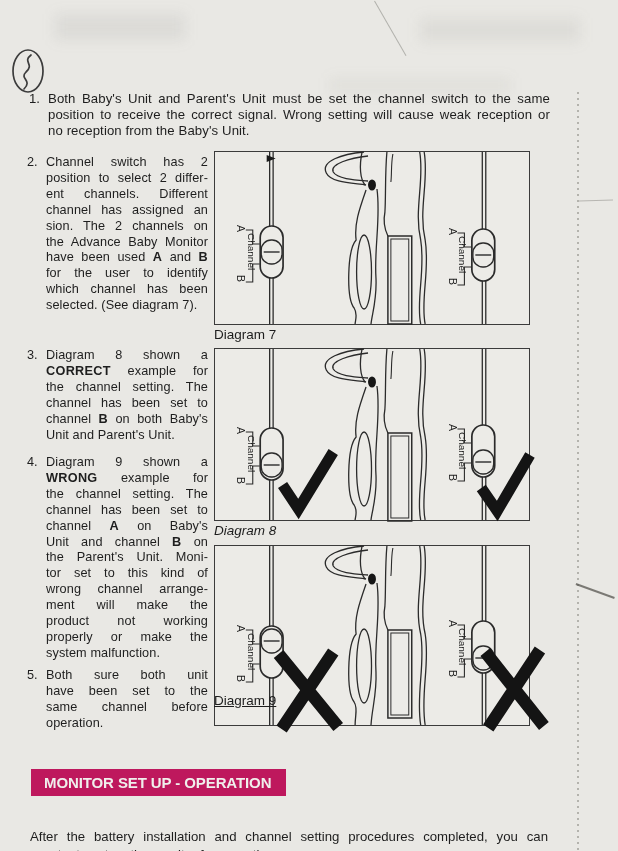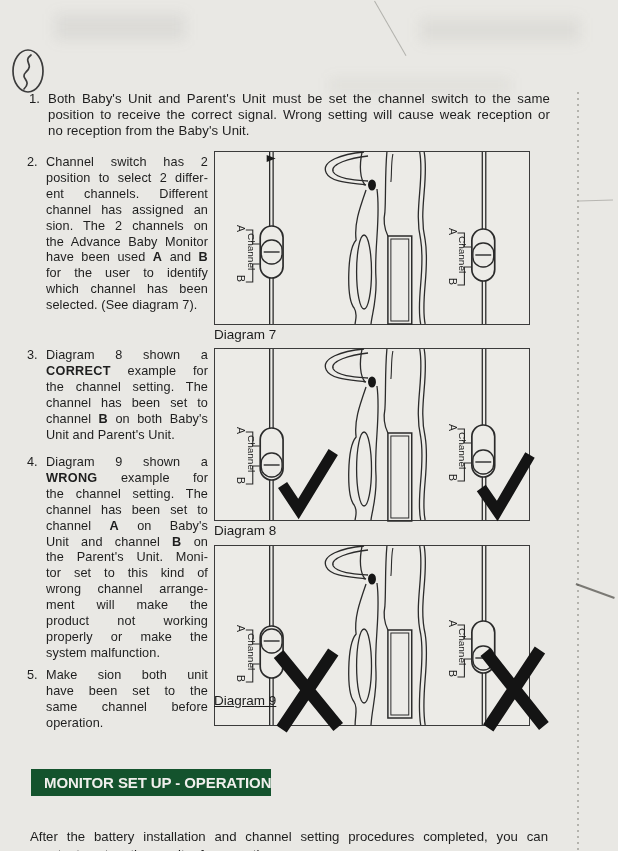--- a/index.html
+++ b/index.html
@@ -19,24 +19,24 @@
   .jline.last{text-align-last:left;}
   .b{font-weight:bold;letter-spacing:0.3px;}
   .diagram{position:absolute;left:214px;width:316px;border:1.6px solid #3b3b3b;
            background:#ecebe7;box-sizing:border-box;}
   #diagram7{top:151px;height:174px;}
   #diagram8{top:348px;height:173px;}
   #diagram9{top:545px;height:181px;}
   .diagram svg{display:block;width:100%;height:100%;overflow:visible;}
   .diagram-label{position:absolute;left:214px;width:314px;text-align:left;
                  font-size:13.5px;color:#1d1d1d;padding-right:3px;}
-  #dlabel7{top:327px;} #dlabel8{top:523px;} #dlabel9{top:693px;text-decoration:underline;}
-  #header-bar{position:absolute;left:31px;top:769px;height:27px;background:#14532d;
+  #dlabel7{top:327px;} #dlabel8{top:523px;font-style:italic;} #dlabel9{top:693px;text-decoration:underline;}
+  #header-bar{position:absolute;left:31px;top:769px;height:27px;background:#be185d;
               color:#f0efec;font-weight:bold;font-size:15px;line-height:27px;
-              padding:0 0 0 13px;letter-spacing:-0.1px;white-space:nowrap;}
+              padding:0 15px 0 13px;letter-spacing:-0.1px;white-space:nowrap;}
   #footer{position:absolute;left:30px;top:804px;width:518px;font-size:13.2px;line-height:17.8px;margin-top:24px;}
   #hand-mark{position:absolute;left:6px;top:44px;}
   #scratch-top{position:absolute;left:374px;top:1px;width:1.3px;height:63px;background:#9a9a94;
                transform:rotate(-30deg);transform-origin:top center;opacity:0.7;}
   #edge-dots{position:absolute;left:577px;top:92px;width:1.5px;height:759px;opacity:0.55;
              background:repeating-linear-gradient(to bottom,#88877f 0 2px,transparent 2px 6px);}
   #edge-tick-h{position:absolute;left:579px;top:200px;width:34px;height:1.2px;background:#96958f;
                opacity:0.6;transform:rotate(-2deg);}
   #edge-tick-d{position:absolute;left:576px;top:583px;width:41px;height:1.6px;background:#55544f;
                opacity:0.75;transform:rotate(20deg);transform-origin:left center;}
@@ -108,21 +108,21 @@
         <div class="jline"><span>wrong channel arrange-</span></div>
         <div class="jline"><span>ment will make the</span></div>
         <div class="jline"><span>product not working</span></div>
         <div class="jline"><span>properly or make the</span></div>
         <div class="jline last"><span>system malfunction.</span></div>
       </div>
   </div>
   <div class="item" id="item5">
     <span class="num">5.</span>
     <div class="body">
-        <div class="jline"><span>Make sion both unit</span></div>
+        <div class="jline"><span>Both sure both unit</span></div>
         <div class="jline"><span>have been set to the</span></div>
         <div class="jline"><span>same channel before</span></div>
         <div class="jline last"><span>operation.</span></div>
       </div>
   </div>
 
   <div class="diagram" id="diagram7">
       <svg viewBox="0 0 316 172" preserveAspectRatio="none" xmlns="http://www.w3.org/2000/svg">
         <path d="M55 0 V 172" stroke="#2b2b2b" stroke-width="1.3" fill="none"></path>
         <path d="M58.5 0 V 172" stroke="#2b2b2b" stroke-width="1.3" fill="none"></path>

